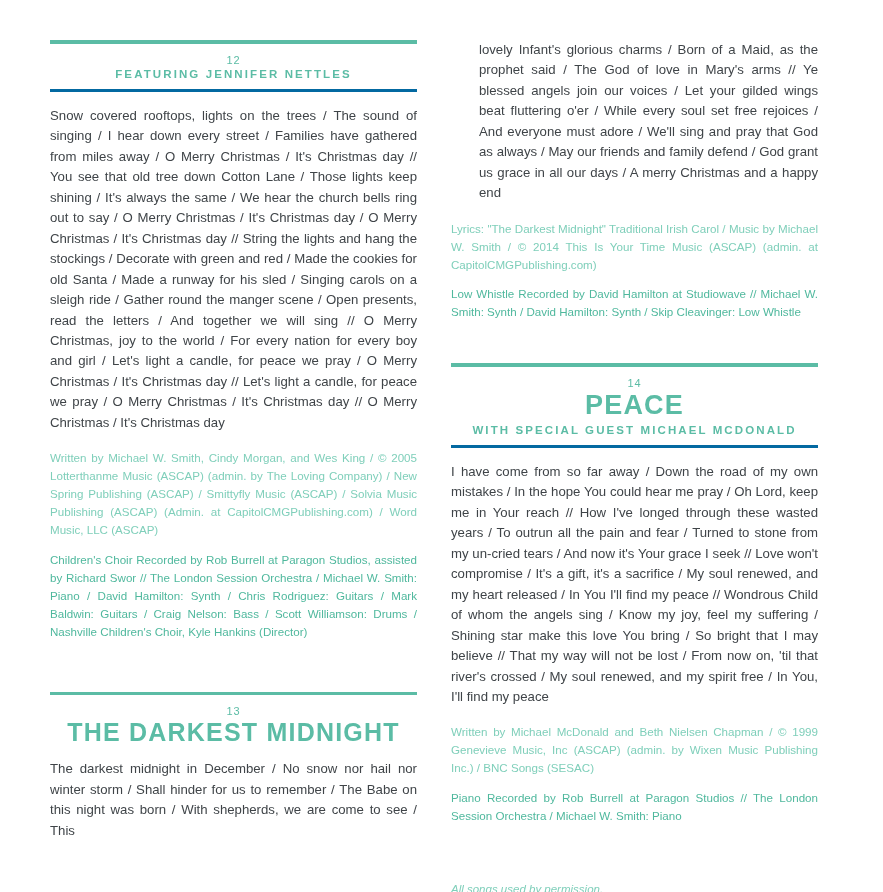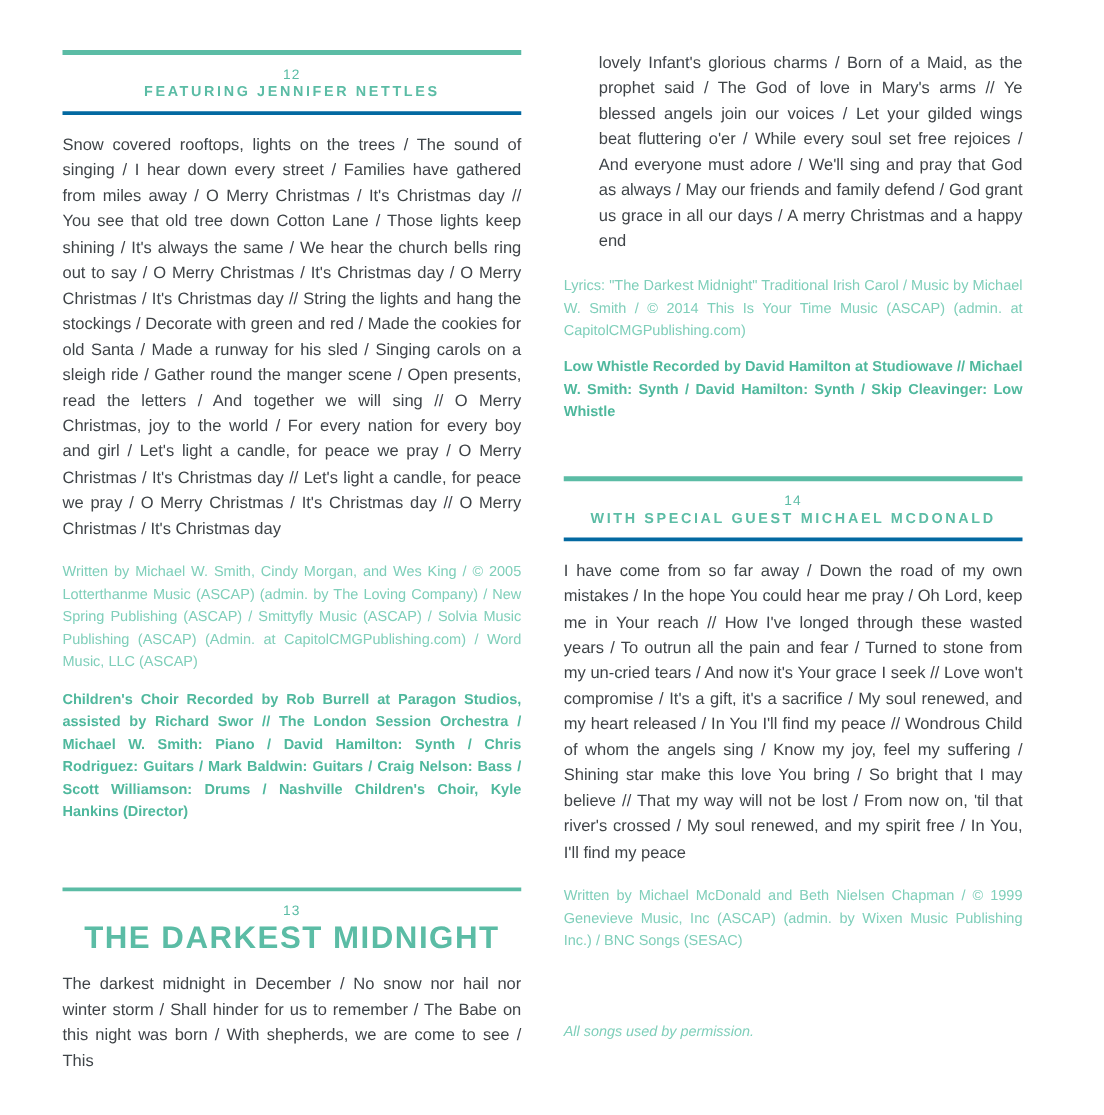--- a/index.html
+++ b/index.html
@@ -92,21 +92,21 @@
     line-height: 1.55;
     color: #7fcfba;
     margin-top: 16px;
     text-align: justify;
     font-family: "Liberation Sans", sans-serif;
   }
   .credits-bold {
     font-size: 11.6px;
     line-height: 1.55;
     color: #4fb89d;
-    font-weight: bold;
+    font-weight: normal;
     margin-top: 3px;
     text-align: justify;
     font-family: "Liberation Sans", sans-serif;
   }
   .footer-note {
     margin-top: 56px;
     font-size: 11.5px;
     line-height: 1.45;
     color: #7fcfba;
     font-style: italic;
@@ -162,24 +162,26 @@
         <p class="credits">Lyrics: "The Darkest Midnight" Traditional Irish Carol / Music by Michael W. Smith / © 2014 This Is Your Time Music (ASCAP) (admin. at CapitolCMGPublishing.com)</p>
         <p class="credits-bold">Low Whistle Recorded by David Hamilton at Studiowave // Michael W. Smith: Synth / David Hamilton: Synth / Skip Cleavinger: Low Whistle</p>
       </div>
 
       <div class="spacer-md"></div>
 
       <div>
         <div class="track-head">
           <div class="rule"></div>
           <div class="track-num">14</div>
+          <div class="track-title">PEACE</div>
           <div class="track-sub">WITH SPECIAL GUEST MICHAEL MCDONALD</div>
         </div>
         <p class="lyrics">I have come from so far away / Down the road of my own mistakes / In the hope You could hear me pray / Oh Lord, keep me in Your reach // How I've longed through these wasted years / To outrun all the pain and fear / Turned to stone from my un-cried tears / And now it's Your grace I seek // Love won't compromise / It's a gift, it's a sacrifice / My soul renewed, and my heart released / In You I'll find my peace // Wondrous Child of whom the angels sing / Know my joy, feel my suffering / Shining star make this love You bring / So bright that I may believe // That my way will not be lost / From now on, 'til that river's crossed / My soul renewed, and my spirit free / In You, I'll find my peace</p>
         <p class="credits">Written by Michael McDonald and Beth Nielsen Chapman / © 1999 Genevieve Music, Inc (ASCAP) (admin. by Wixen Music Publishing Inc.) / BNC Songs (SESAC)</p>
+        <p class="credits-bold">Piano Recorded by Rob Burrell at Paragon Studios // The London Session Orchestra / Michael W. Smith: Piano</p>
       </div>
 
       <div class="footer-note">
         <div>All songs used by permission.</div>
 
       </div>
 
     </div>
 
   </div>

